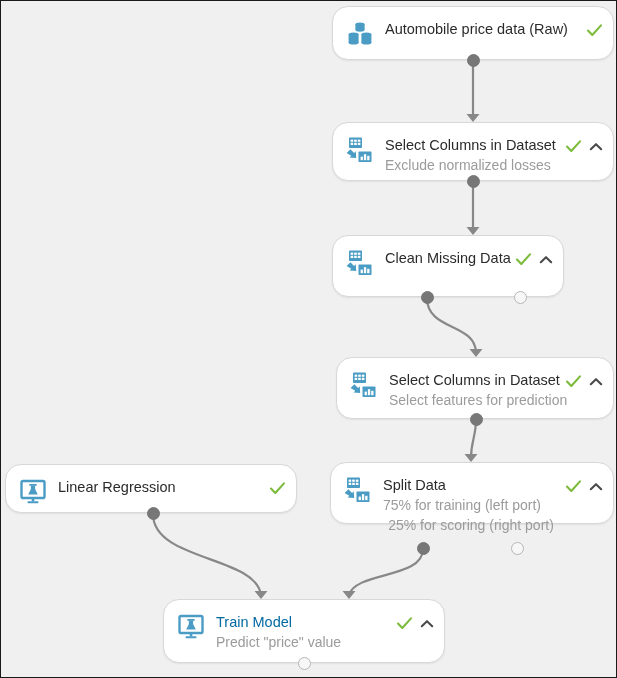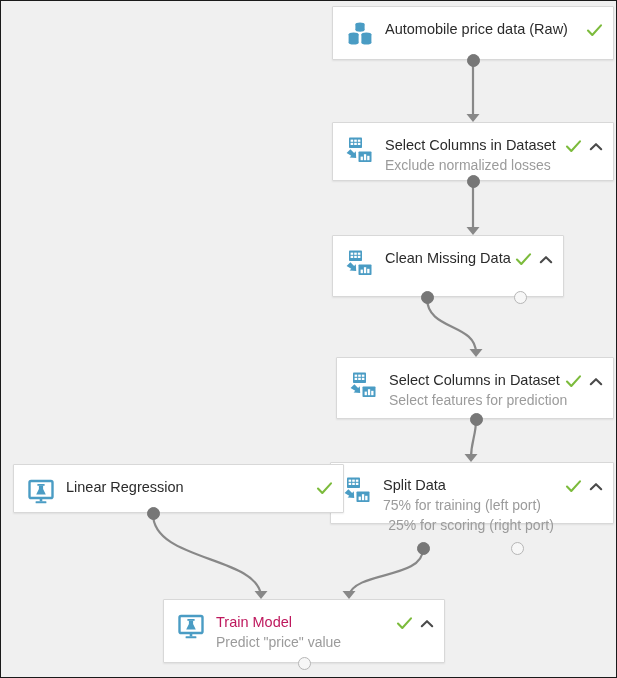--- a/index.html
+++ b/index.html
@@ -22,21 +22,21 @@
     left: 0;
     top: 0;
     width: 617px;
     height: 678px;
     pointer-events: none;
   }
   .node {
     position: absolute;
     background: #ffffff;
     border: 1px solid #d8d8d8;
-    border-radius: 1px;
+    border-radius: 16px;
     box-sizing: border-box;
     box-shadow: 0 1px 2px rgba(0,0,0,0.07);
     display: flex;
     align-items: flex-start;
     padding: 11px 10px 11px 12px;
   }
   .node-icon {
     flex: 0 0 auto;
     width: 30px;
     height: 30px;
@@ -282,21 +282,21 @@
         </span>
         <span>
           <svg class="chev-icon" width="14" height="14" viewBox="0 0 14 14" xmlns="http://www.w3.org/2000/svg">
             <path d="M 1.8 9.2 L 7 4.2 L 12.2 9.2" fill="none" stroke="#4a4a4a" stroke-width="2.1" stroke-linecap="round" stroke-linejoin="round"></path>
           </svg>
         </span>
       </div>
     </div>
     <div class="port filled" style="left: 415.5px; top: 540.5px;"></div>
     <div class="port hollow" style="left: 509.5px; top: 540.5px;"></div>
-    <div class="node" style="left: 12px; top: 463px; width: 331px; height: 49px;">
+    <div class="node" style="left: 4px; top: 463px; width: 292px; height: 49px;">
       <div class="node-icon"><svg width="30" height="30" viewBox="0 0 30 30" xmlns="http://www.w3.org/2000/svg">
           <rect x="3.5" y="4" width="23" height="17" rx="1.6" fill="none" stroke="#4a9cc4" stroke-width="2.4"></rect>
           <g fill="#4a9cc4">
             <rect x="11.4" y="7" width="7.2" height="1.8"></rect>
             <path d="M 12.9 8.8 L 12.9 12 L 10.2 17.6 L 19.8 17.6 L 17.1 12 L 17.1 8.8 Z"></path>
             <rect x="13.7" y="21" width="2.6" height="3.4"></rect>
             <rect x="9.6" y="24.2" width="10.8" height="2.1" rx="0.6"></rect>
           </g>
         </svg></div>
       <div class="node-body">
@@ -315,21 +315,21 @@
       <div class="node-icon"><svg width="30" height="30" viewBox="0 0 30 30" xmlns="http://www.w3.org/2000/svg">
           <rect x="3.5" y="4" width="23" height="17" rx="1.6" fill="none" stroke="#4a9cc4" stroke-width="2.4"></rect>
           <g fill="#4a9cc4">
             <rect x="11.4" y="7" width="7.2" height="1.8"></rect>
             <path d="M 12.9 8.8 L 12.9 12 L 10.2 17.6 L 19.8 17.6 L 17.1 12 L 17.1 8.8 Z"></path>
             <rect x="13.7" y="21" width="2.6" height="3.4"></rect>
             <rect x="9.6" y="24.2" width="10.8" height="2.1" rx="0.6"></rect>
           </g>
         </svg></div>
       <div class="node-body">
-        <div class="node-title" style="color: #be185d;">Train Model</div>
+        <div class="node-title" style="color: #0369a1;">Train Model</div>
         <div class="node-sub" style="color: rgb(155, 155, 155);">Predict "price" value</div>
       </div>
       <div class="node-status">
         <span>
           <svg class="check-icon" width="17" height="17" viewBox="0 0 17 17" xmlns="http://www.w3.org/2000/svg">
             <path d="M 2 8.6 L 6.3 13 L 15 3.4" fill="none" stroke="#7cbb3c" stroke-width="2.1" stroke-linecap="round" stroke-linejoin="round"></path>
           </svg>
         </span>
         <span>
           <svg class="chev-icon" width="14" height="14" viewBox="0 0 14 14" xmlns="http://www.w3.org/2000/svg">

